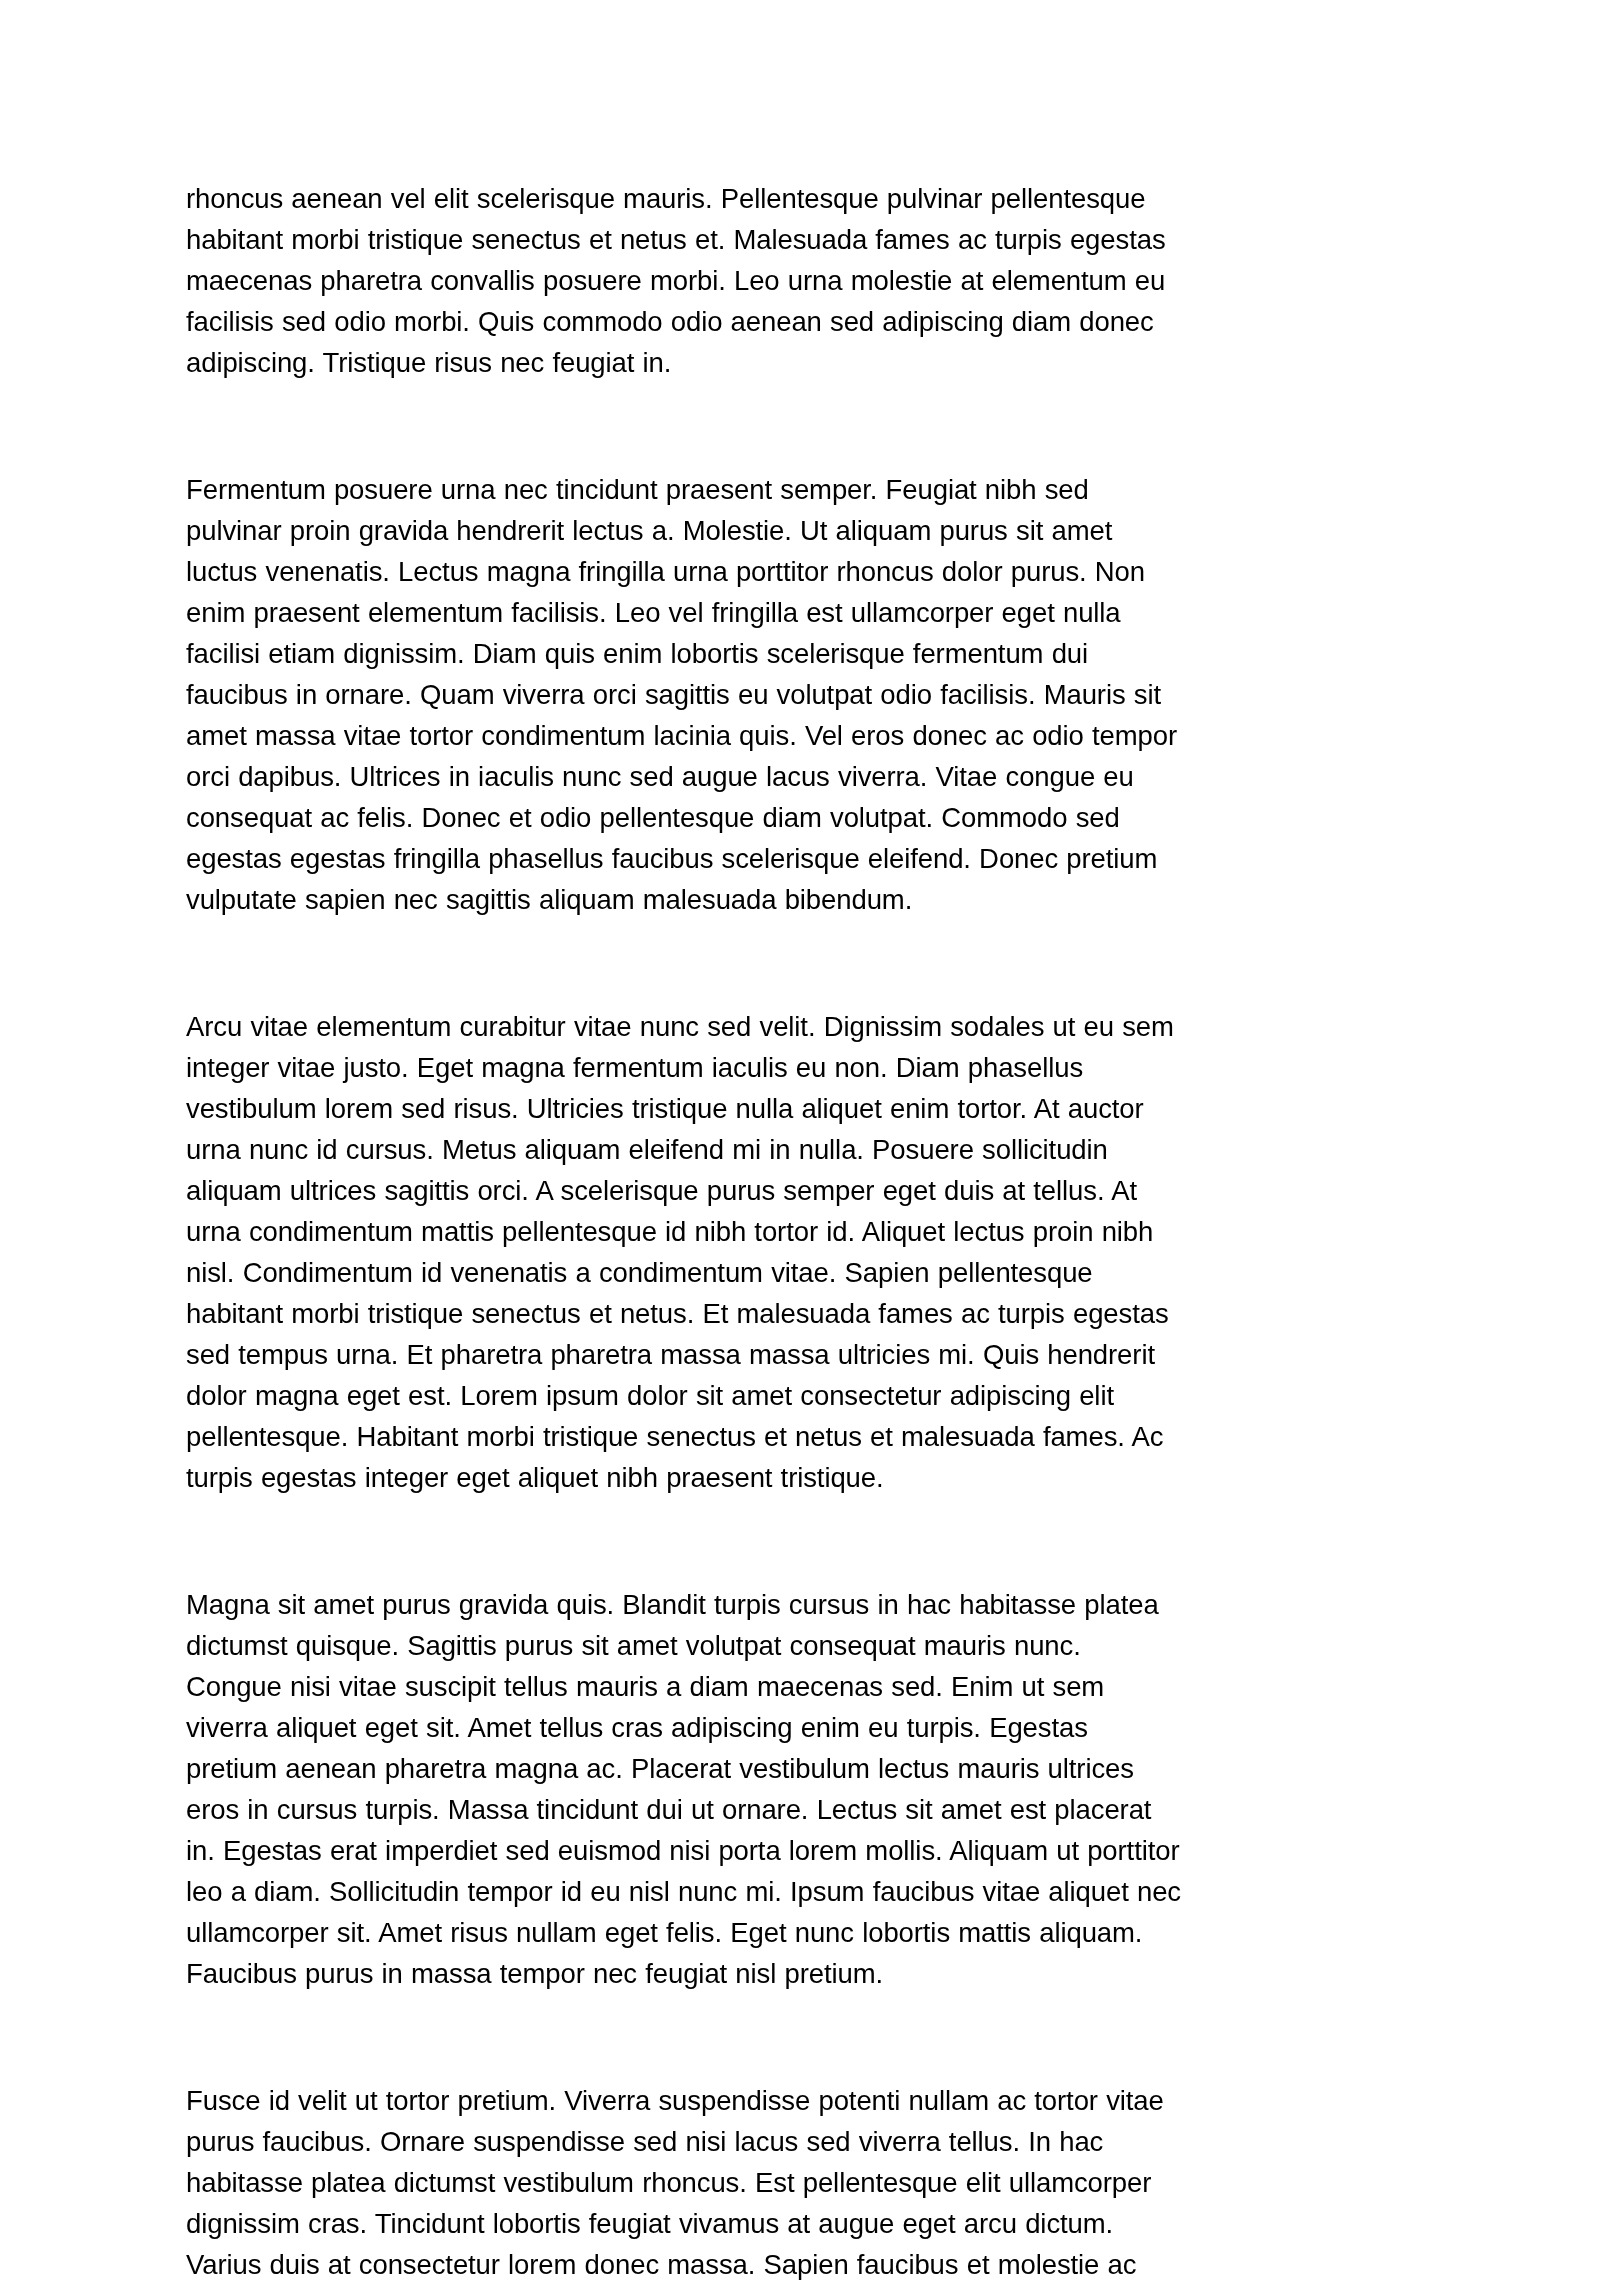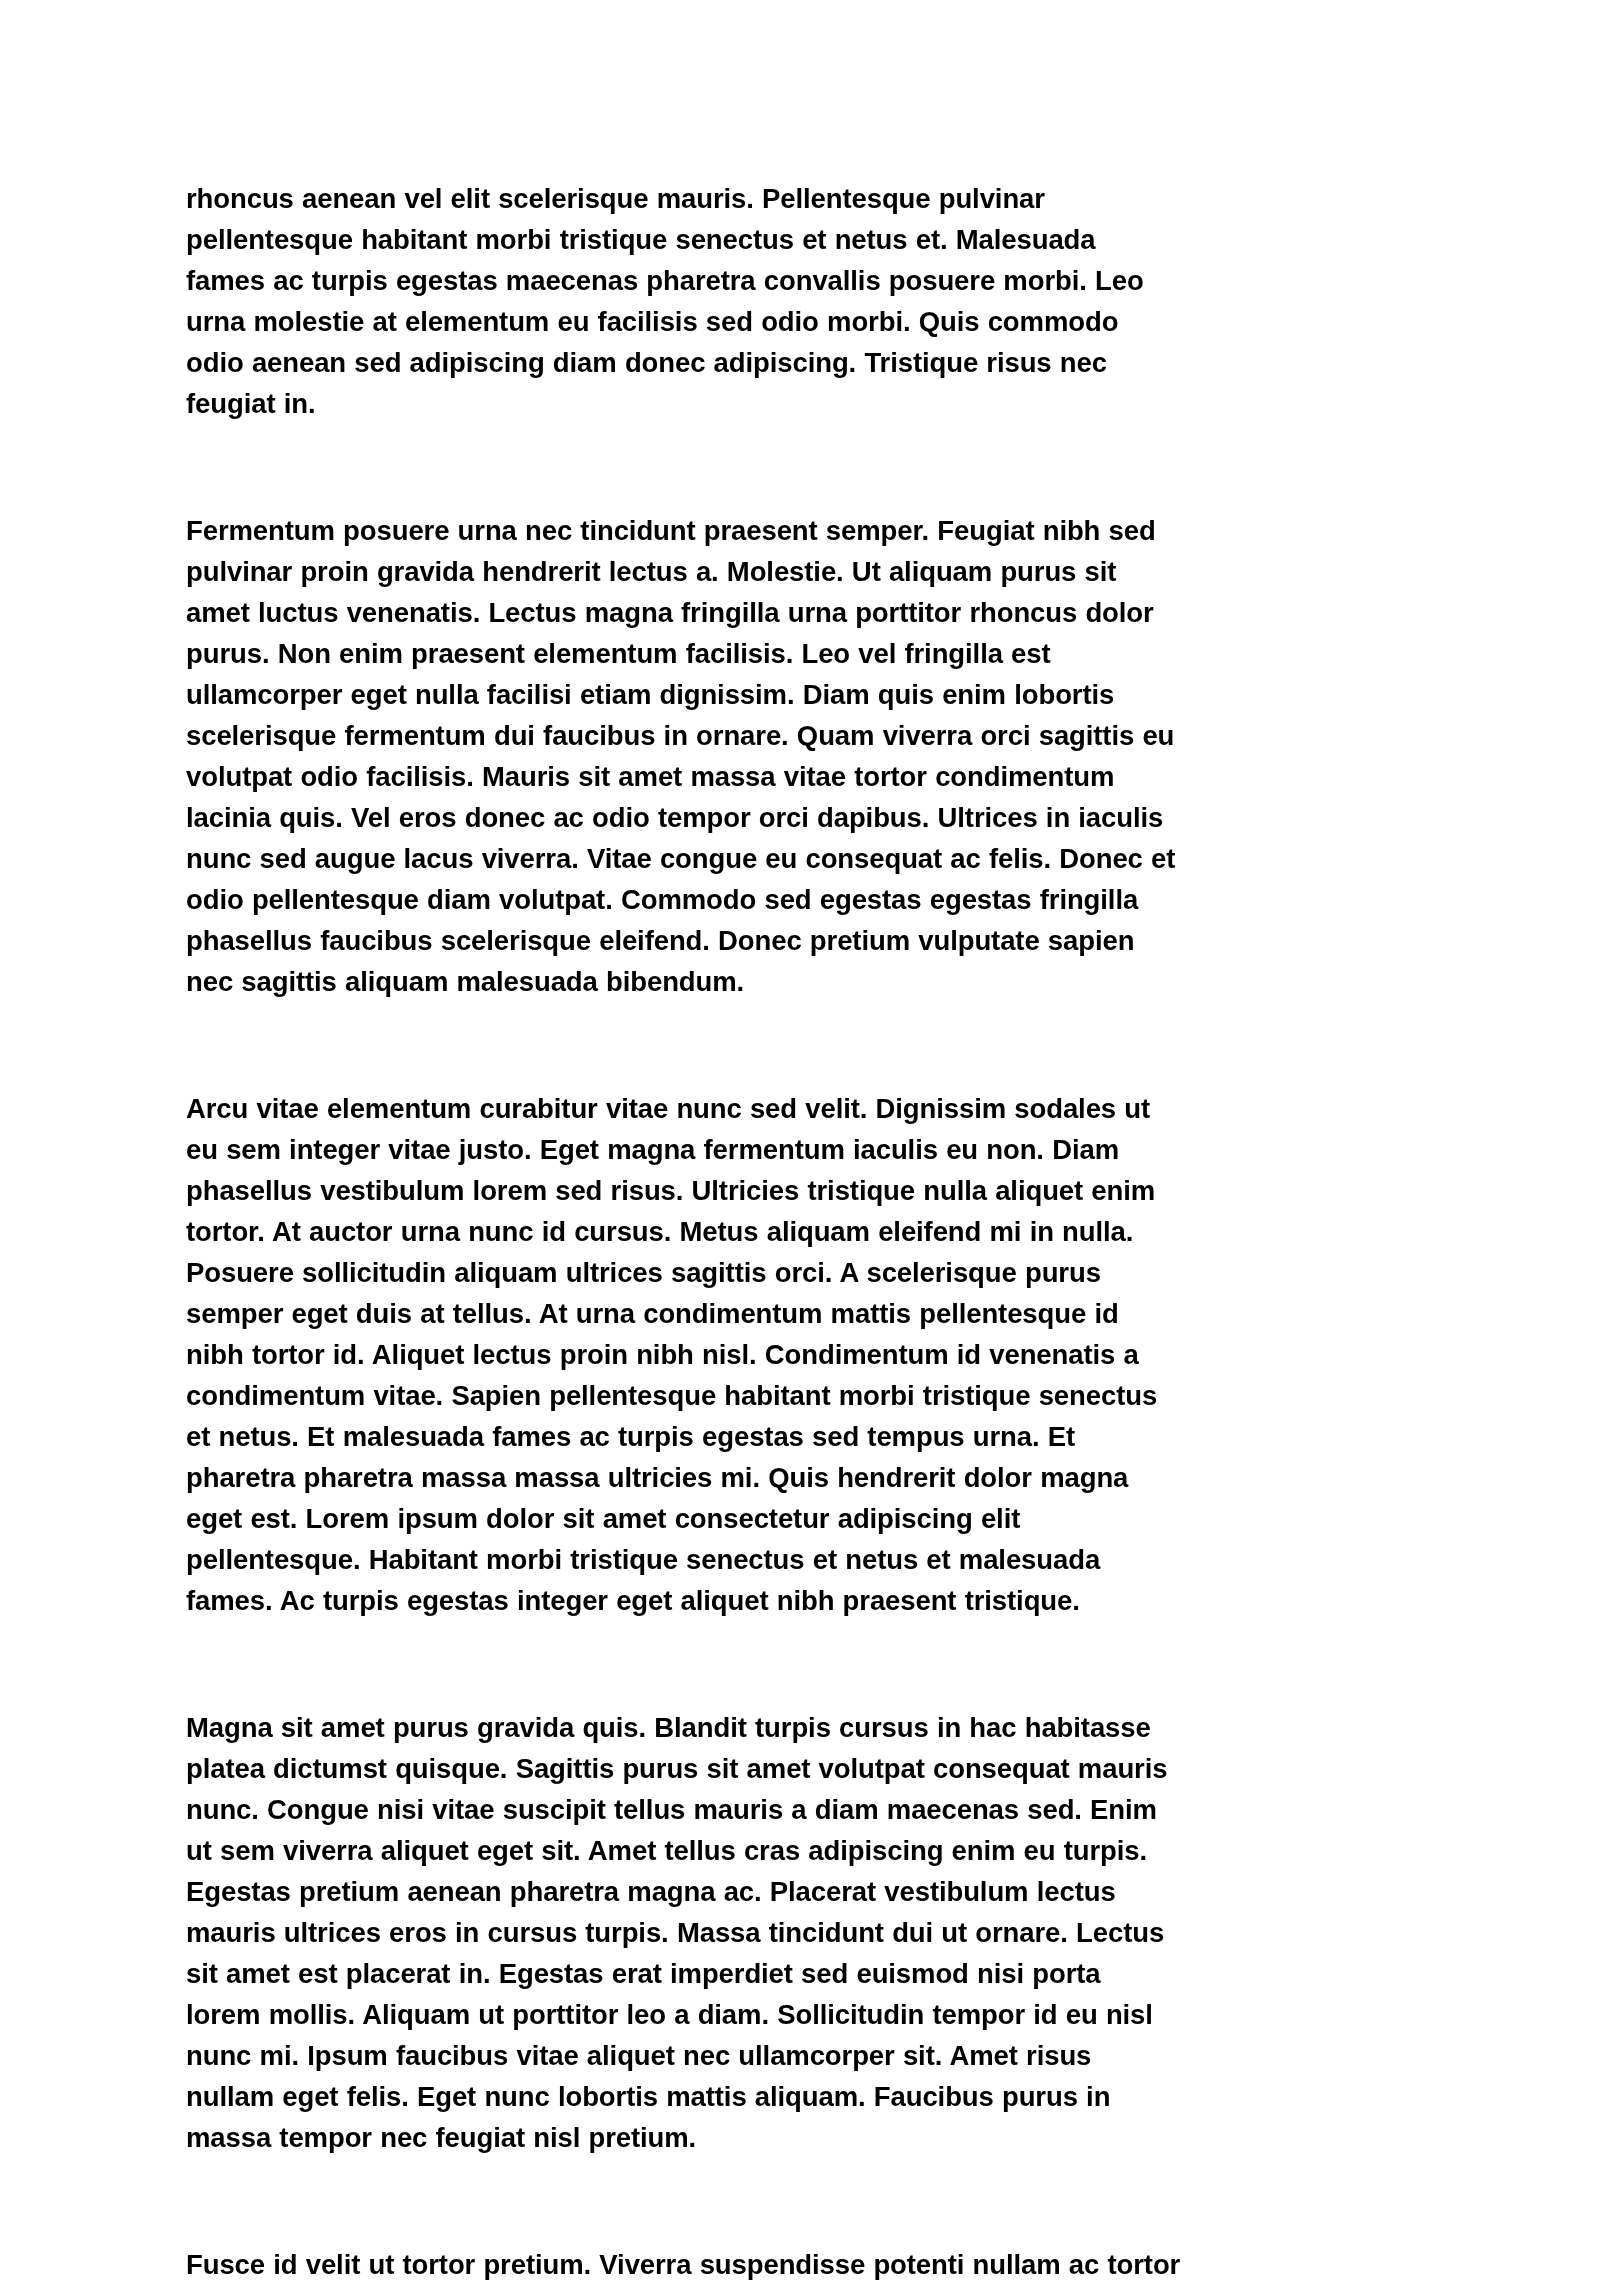--- a/index.html
+++ b/index.html
@@ -10,21 +10,20 @@
   .page {
     position: relative;
     width: 1371px;
     height: 2295px;
     background: #ffffff;
     box-sizing: border-box;
     padding: 178px 190px 0 186px;
     overflow: hidden;
     font-family: "Liberation Sans", sans-serif;
     color: #000000;
-    font-weight: bold;
   }
   .body-text p {
     margin: 0 0 86px 0;
     font-size: 27.5px;
     line-height: 41px;
     letter-spacing: -0.1px;
     text-align: left;
     word-spacing: 0.7px;
   }
 </style>

